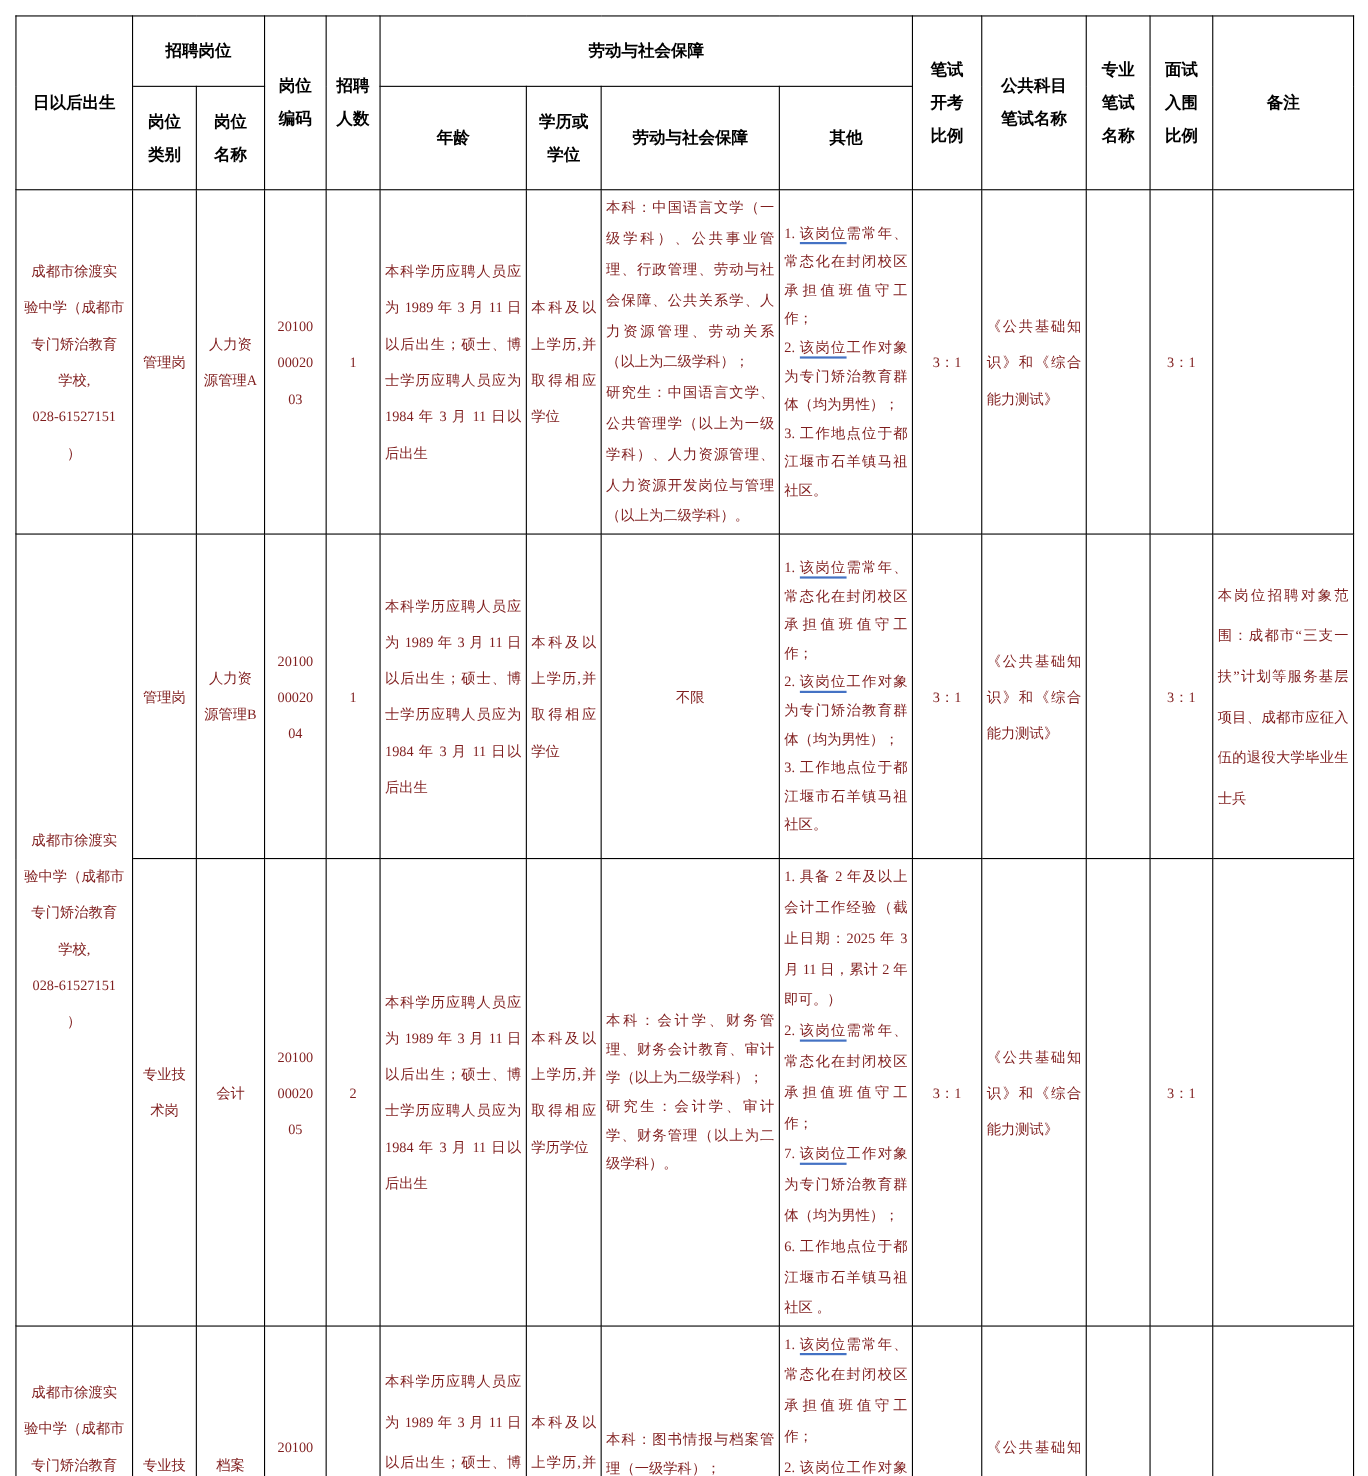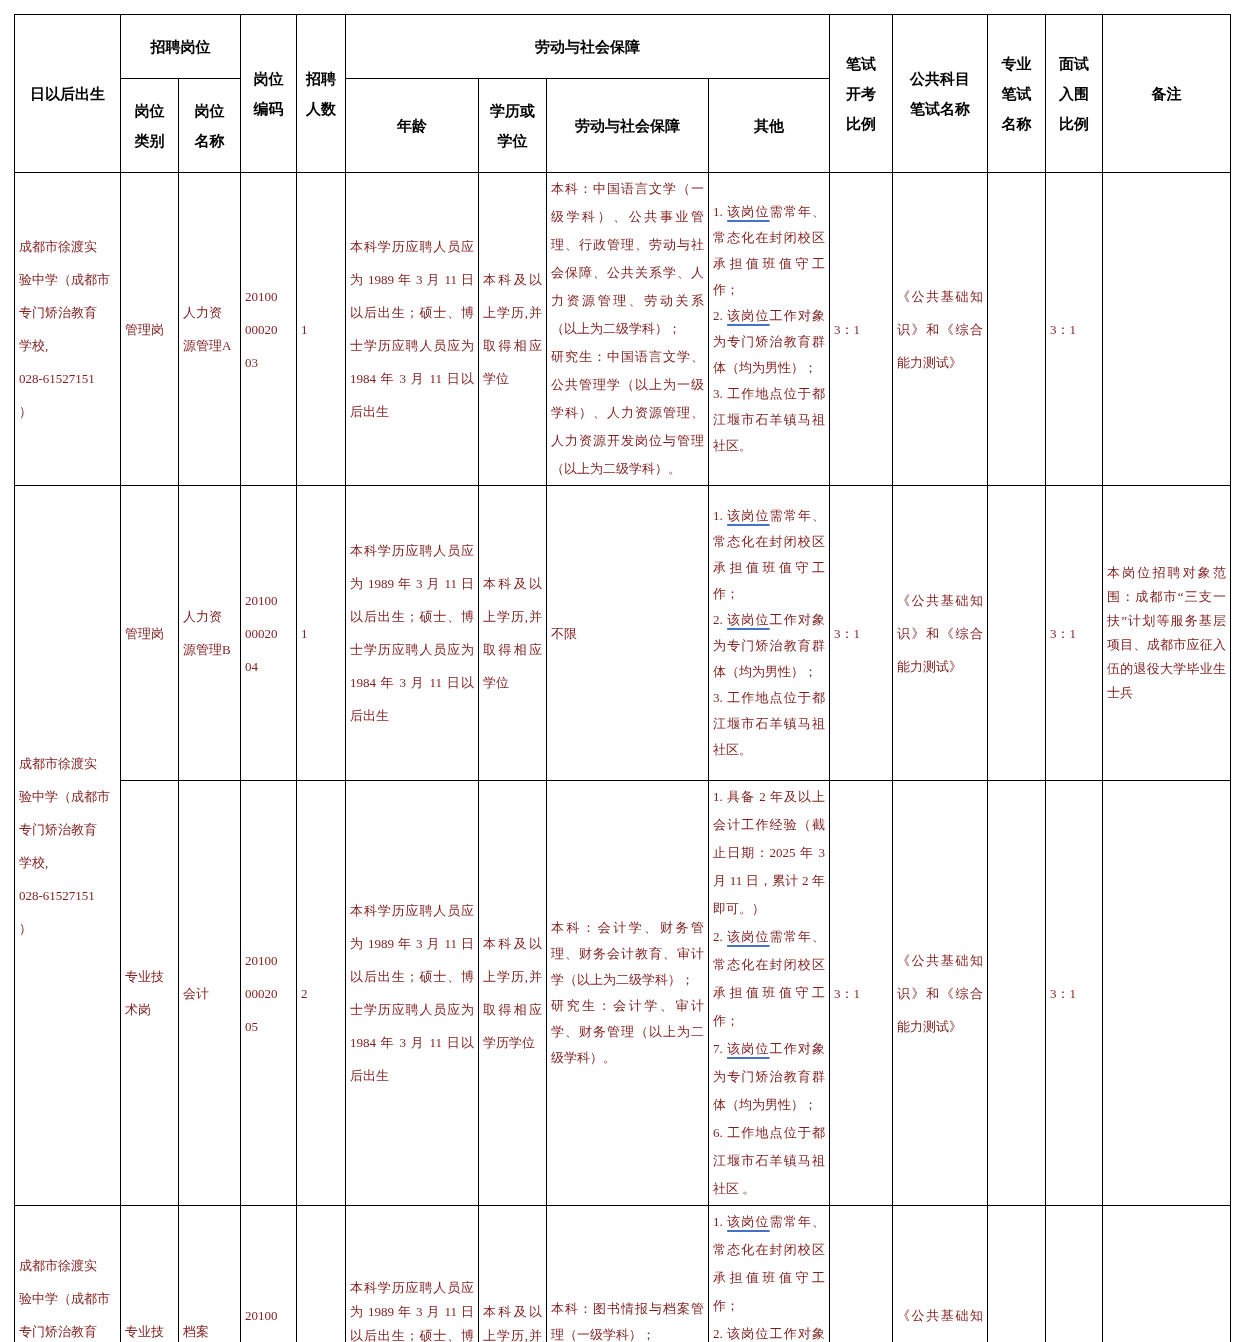--- a/index.html
+++ b/index.html
@@ -36,28 +36,28 @@
     line-height: 30px;
     padding: 2px 3px;
   }
   table.rec td {
     font-size: 13px;
     color: #7f1d1d;
     padding: 2px 4px;
     white-space: pre-line;
     margin-top: 37px;
   }
-  .c { text-align: left; }
+  .c { text-align: center; }
   .j {
     text-align: justify;
     text-justify: inter-character;
   }
   .lh20 { line-height: 28px; }
   .lh26 { line-height: 26px; }
-  .lh29 { line-height: 24px; }
+  .lh29 { line-height: 37px; }
   .lh33 { line-height: 33px; }
   .pad-md { padding-left: 8px; padding-right: 8px; }
   .pad-lg { padding-left: 13px; padding-right: 13px; }
   .u {
     text-decoration: underline;
     text-decoration-color: #4472c4;
     text-decoration-thickness: 1.5px;
     text-underline-offset: 4px;
   }
 </style>

